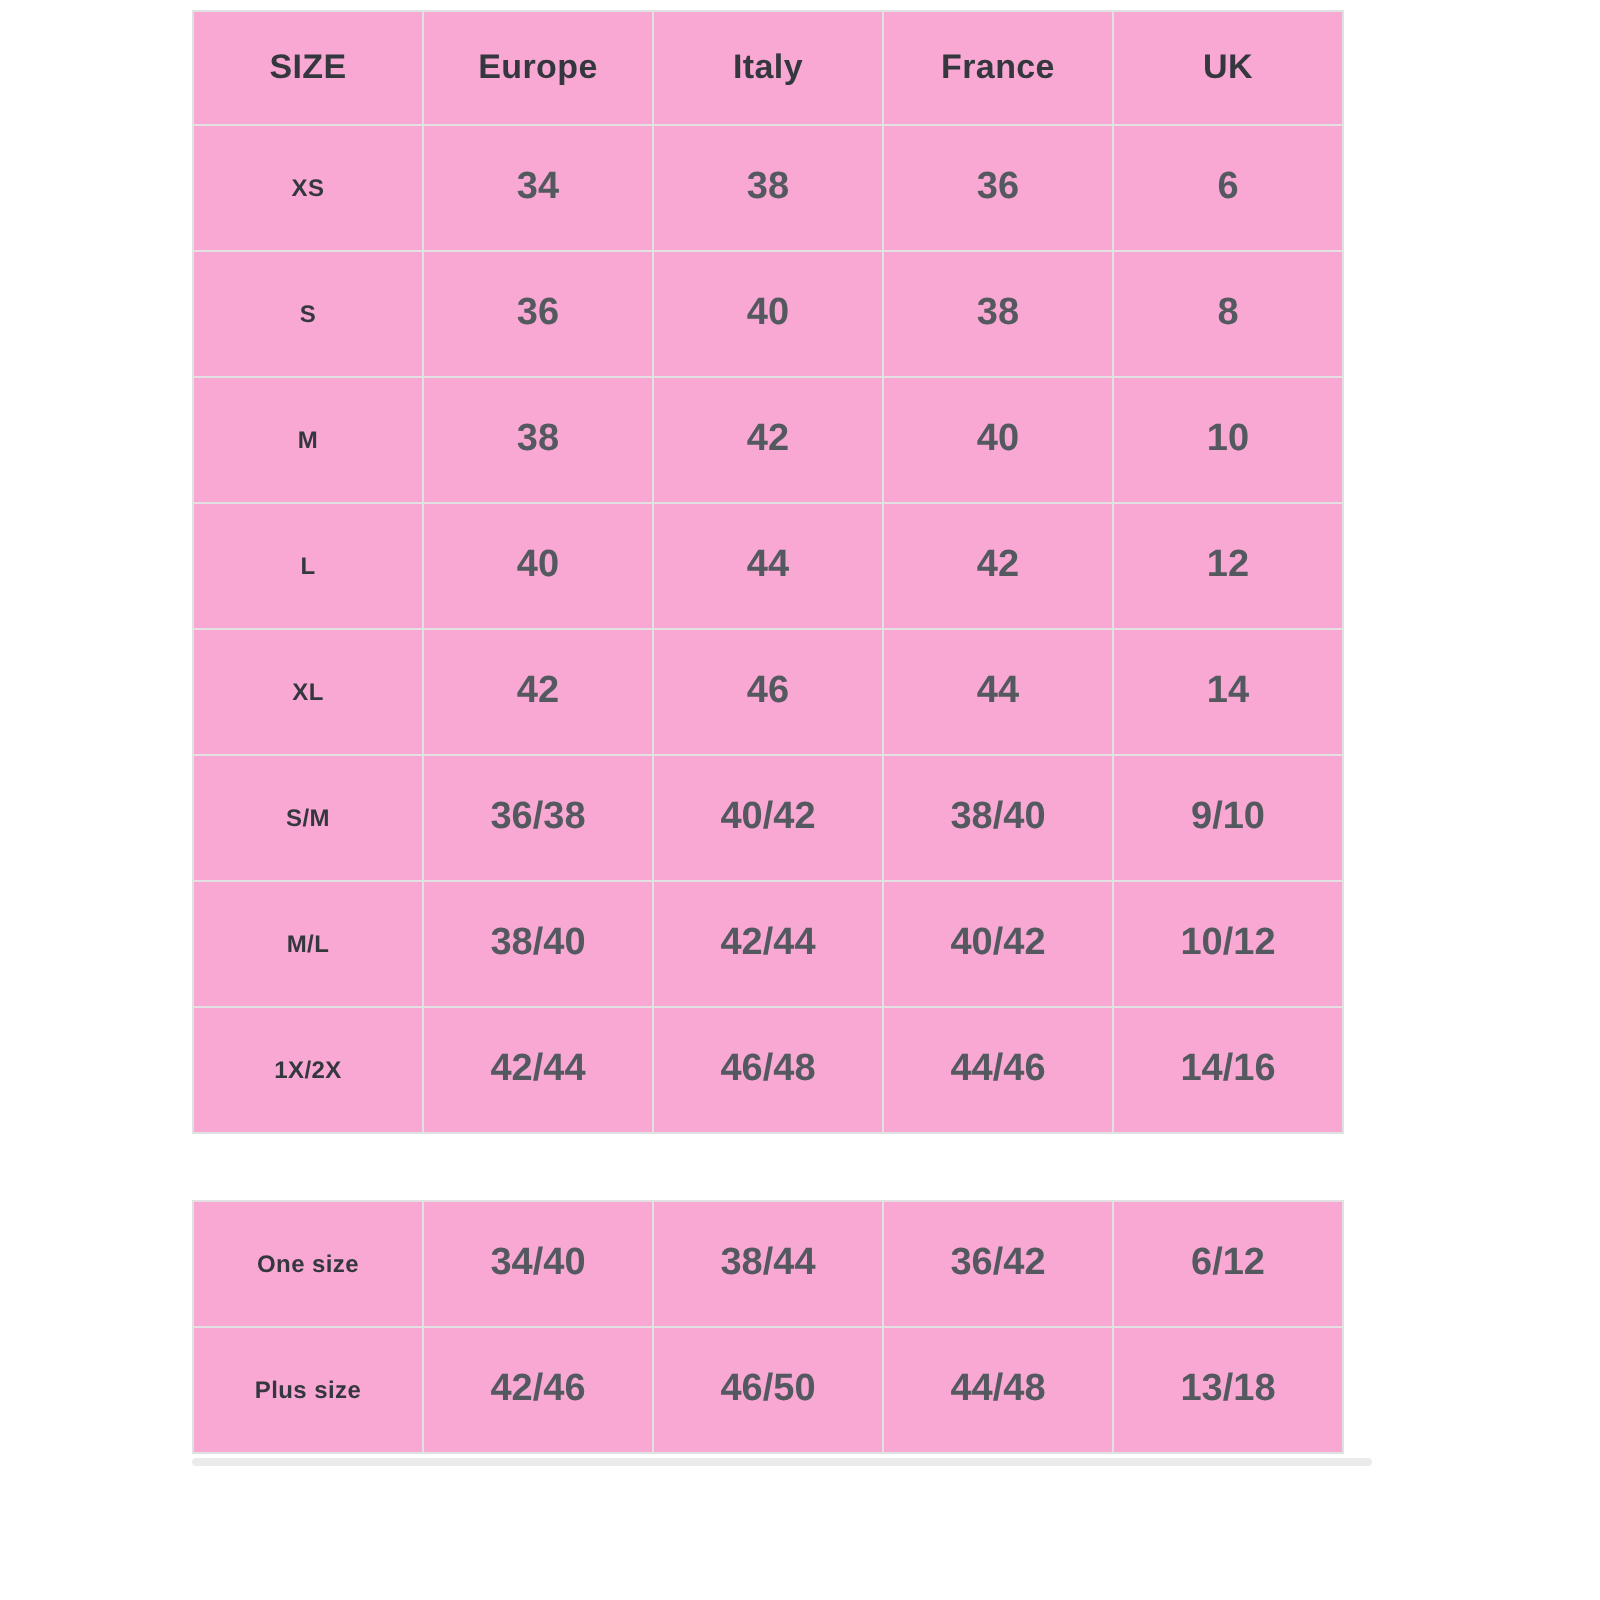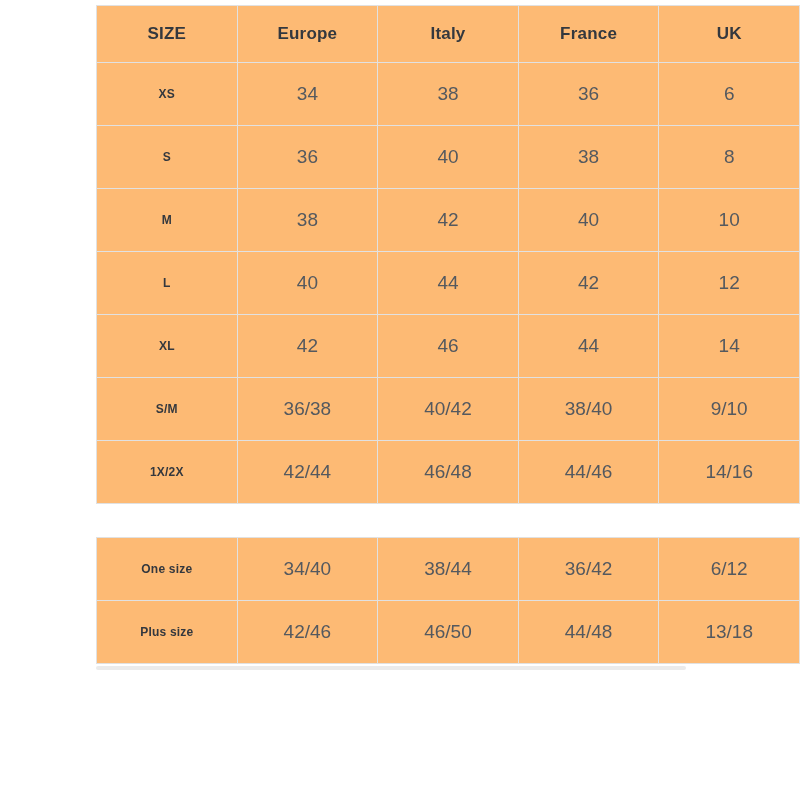--- a/index.html
+++ b/index.html
@@ -13,43 +13,43 @@
   }
   .page {
     padding-left: 96px;
     padding-top: 5px;
     box-sizing: border-box;
     width: 800px;
   }
   table.size-table {
     border-collapse: collapse;
     table-layout: fixed;
-    width: 704px;
-    background: #fdba74;
+    width: 576px;
+    background: #f9a8d4;
   }
   .size-table th,
   .size-table td {
     border: 1px solid #e1e1e1;
     text-align: center;
     vertical-align: middle;
     padding: 0;
     overflow: hidden;
     white-space: nowrap;
   }
   .size-table thead th {
     height: 56px;
     font-size: 17px;
     font-weight: 700;
     color: #34383e;
     letter-spacing: 0.2px;
   }
   .size-table td {
     height: 62px;
     font-size: 19px;
-    font-weight: 400;
+    font-weight: 700;
     color: #54595f;
   }
   .size-table td.size-label {
     font-size: 12px;
     font-weight: 700;
     color: #34383e;
     letter-spacing: 0.2px;
   }
   .table-gap {
     height: 33px;
@@ -114,20 +114,27 @@
         <td>14</td>
       </tr>
       <tr>
         <td class="size-label">S/M</td>
         <td>36/38</td>
         <td>40/42</td>
         <td>38/40</td>
         <td>9/10</td>
       </tr>
       <tr>
+        <td class="size-label">M/L</td>
+        <td>38/40</td>
+        <td>42/44</td>
+        <td>40/42</td>
+        <td>10/12</td>
+      </tr>
+      <tr>
         <td class="size-label">1X/2X</td>
         <td>42/44</td>
         <td>46/48</td>
         <td>44/46</td>
         <td>14/16</td>
       </tr>
     </tbody>
   </table>
 
   <div class="table-gap"></div>

